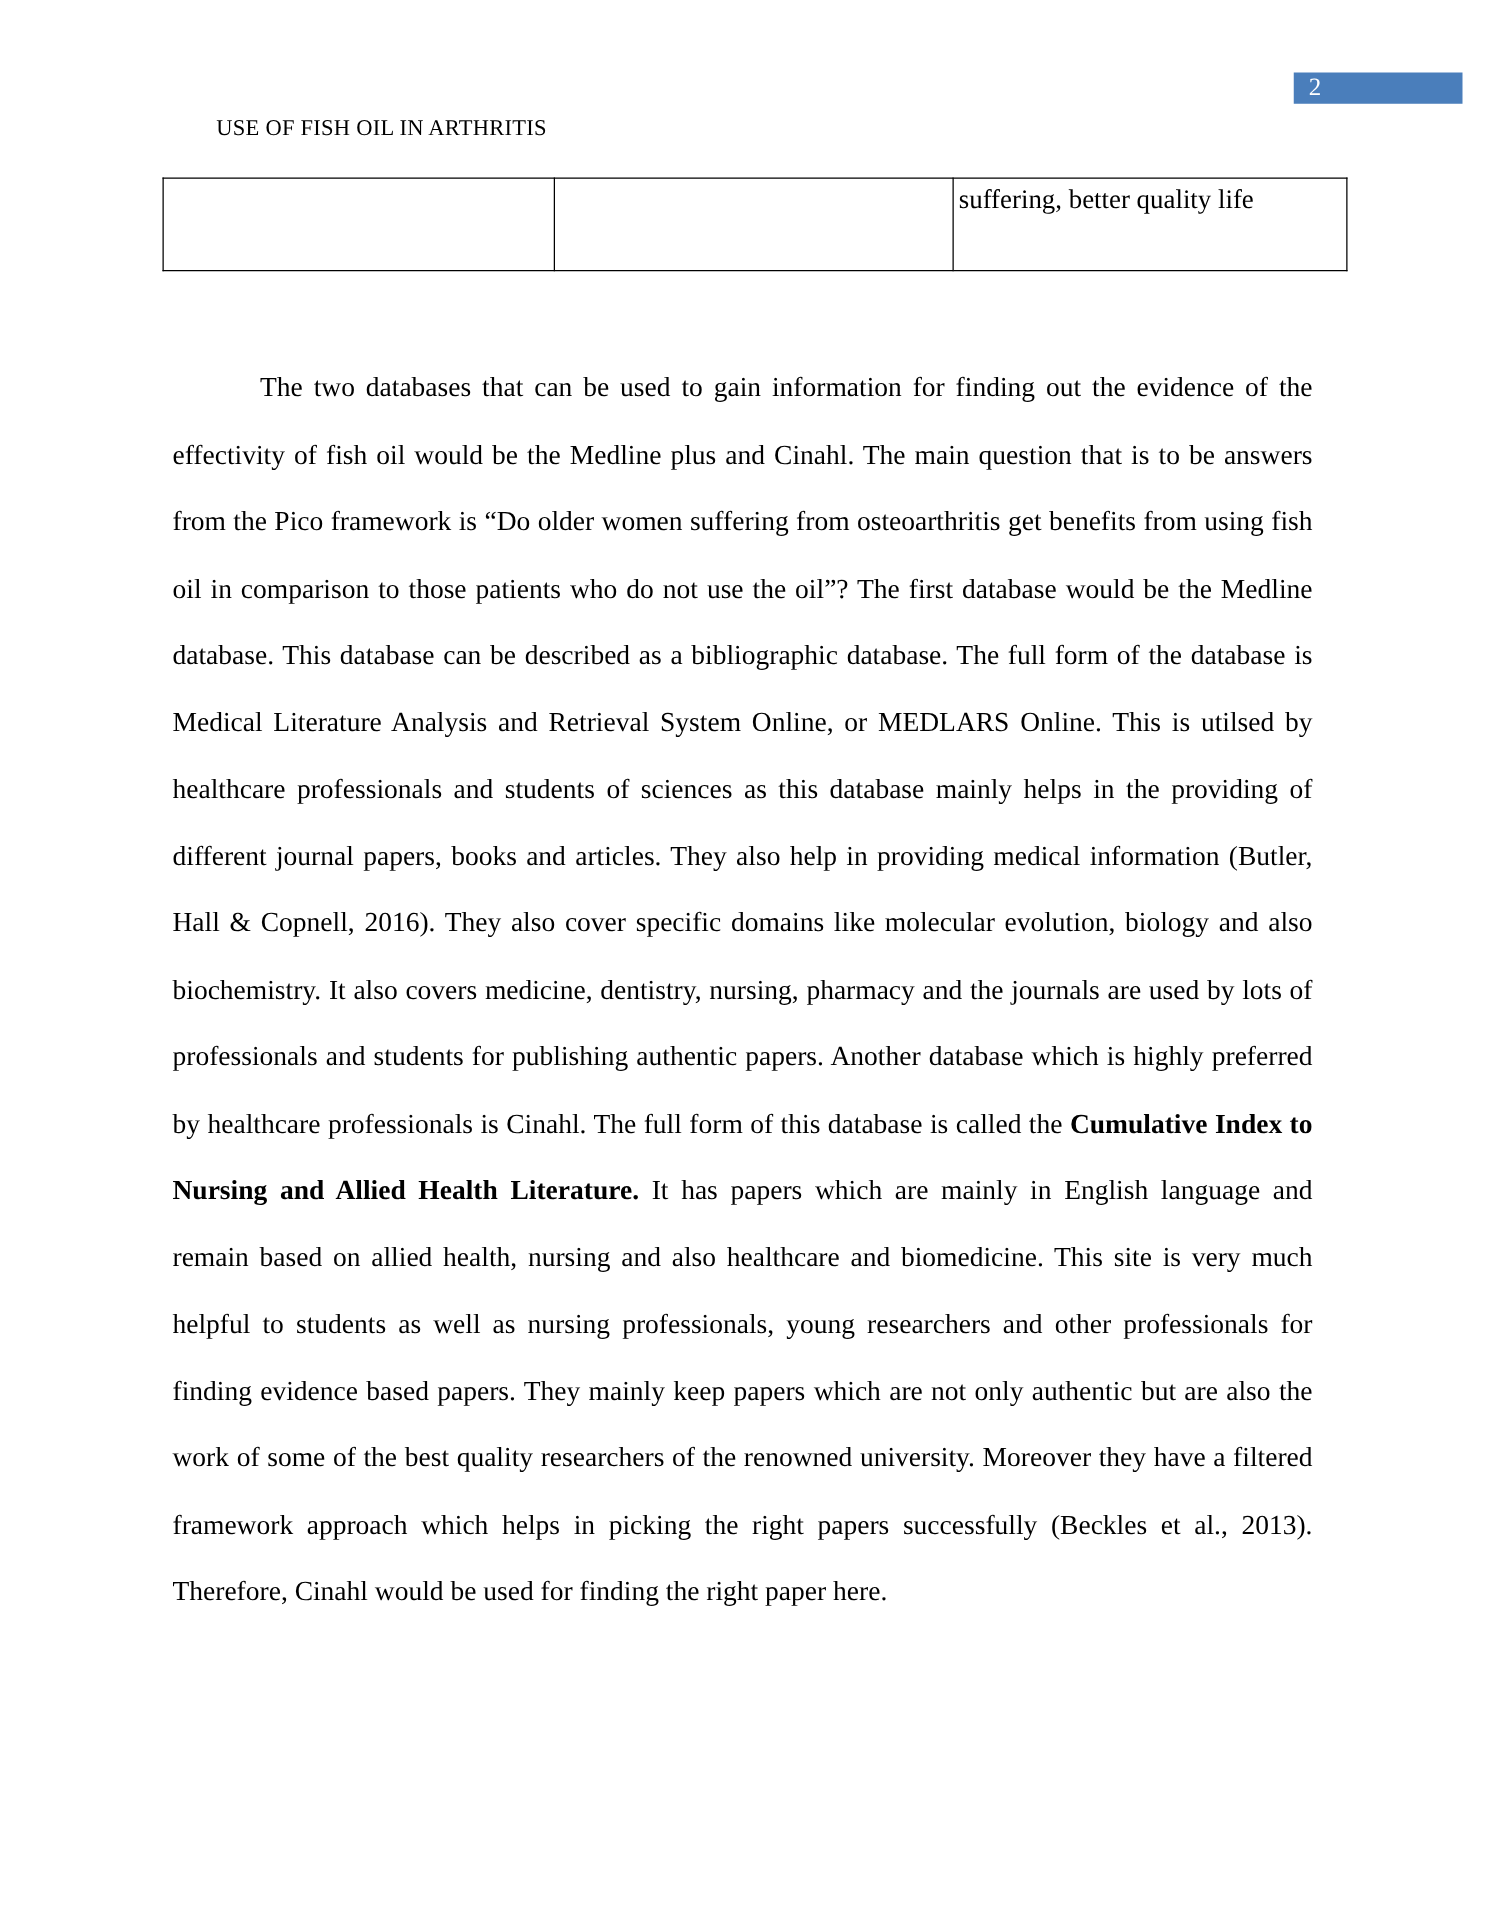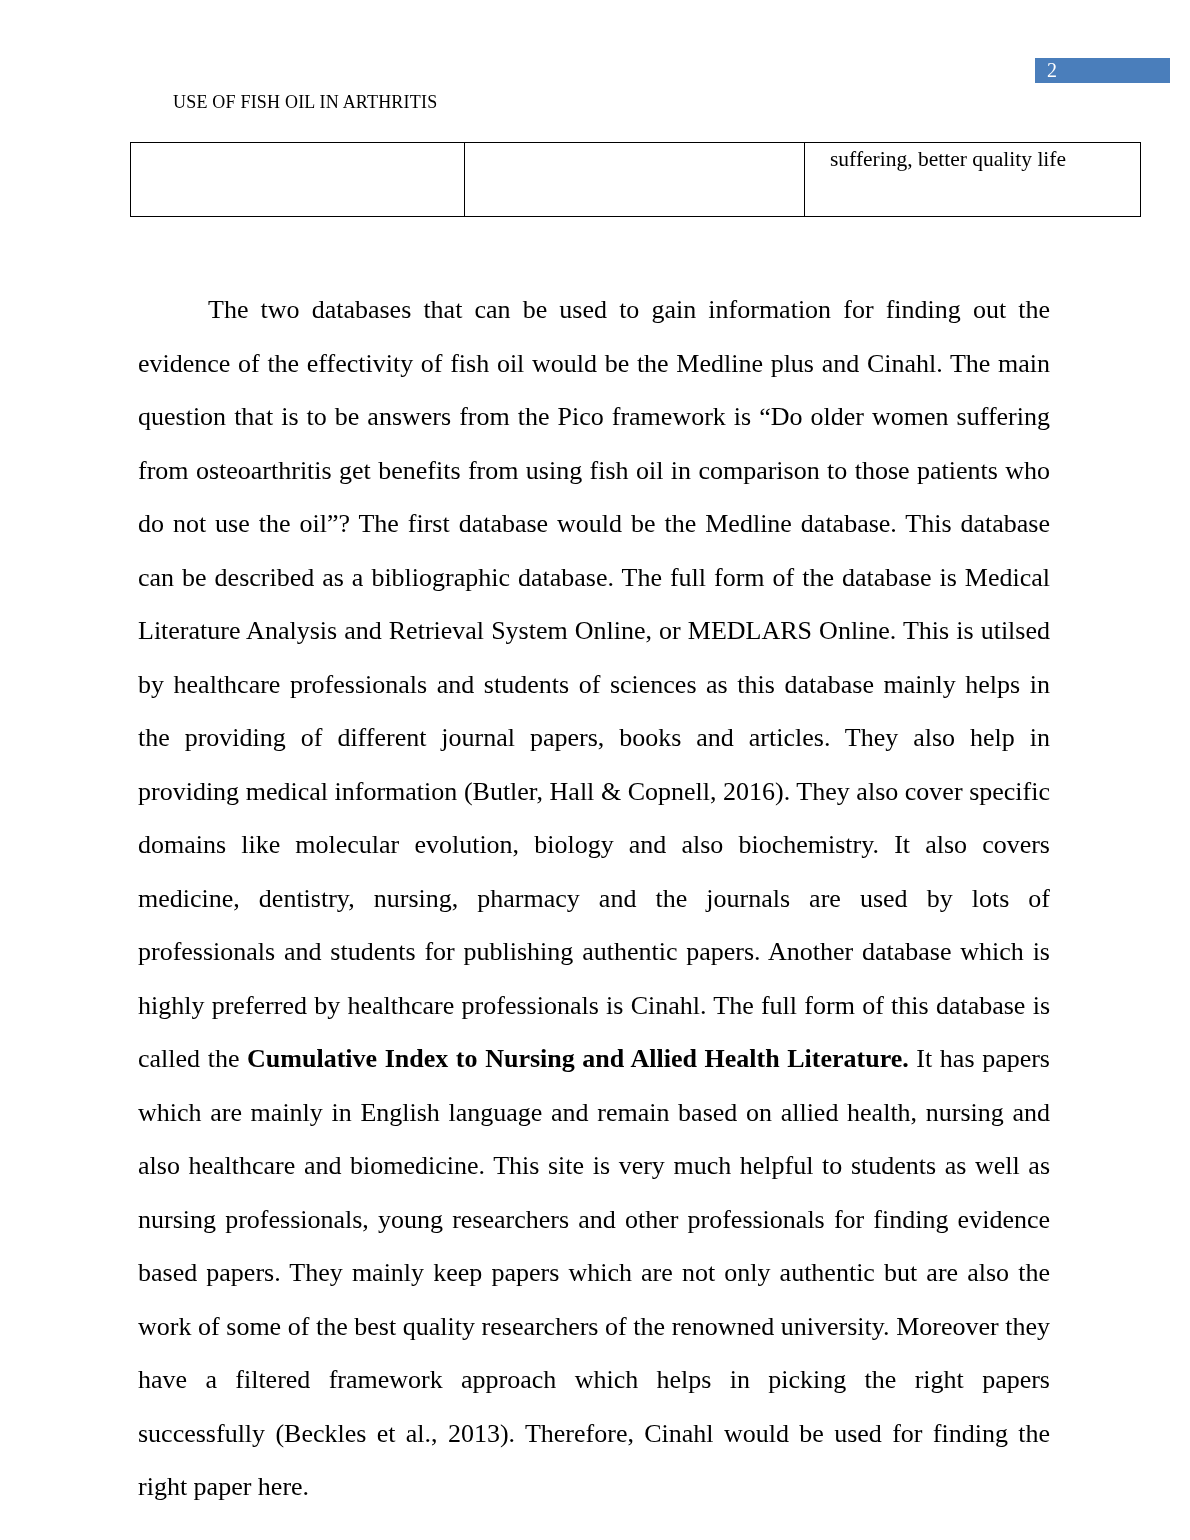--- a/index.html
+++ b/index.html
@@ -51,38 +51,38 @@
     left: 130px;
     top: 142px;
     width: 908px;
     border-collapse: collapse;
     table-layout: fixed;
   }
   .doc-table td {
     border: 1px solid #000000;
     height: 70px;
     vertical-align: top;
-    padding: 3px 8px 0 25px;
+    padding: 3px 8px 0 4px;
     font-size: 21.5px;
     line-height: 1.25;
   }
   .doc-table .col-a { width: 300px; }
   .doc-table .col-b { width: 306px; }
   .doc-table .col-c { width: 302px; }
 
   
   .body-area {
     position: absolute;
     left: 138px;
     top: 283px;
     width: 912px;
   }
   .body-paragraph {
     margin: 0;
-    font-size: 26px;
+    font-size: 22px;
     line-height: 53.5px;
     text-align: justify;
     text-indent: 70px;
     text-justify: inter-word;
     hyphens: none;
   }
   .body-paragraph b,
   .body-paragraph strong {
     font-weight: bold;
   }

